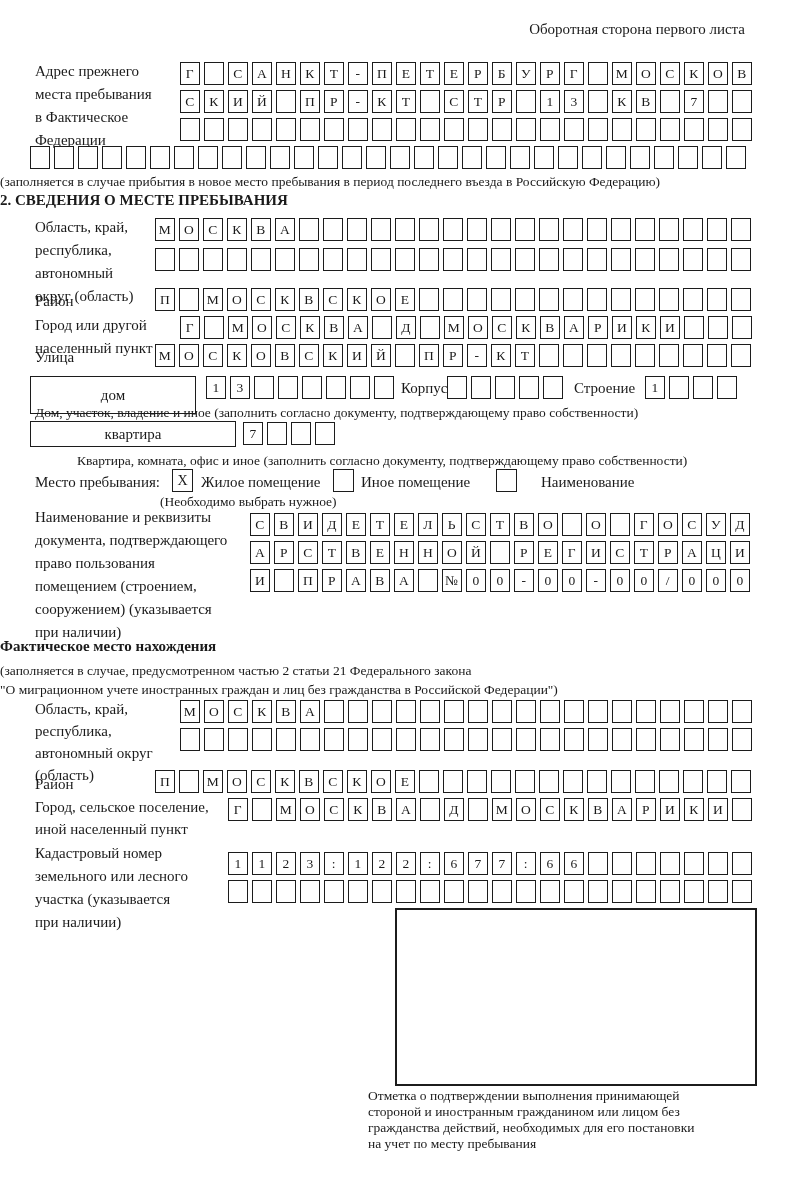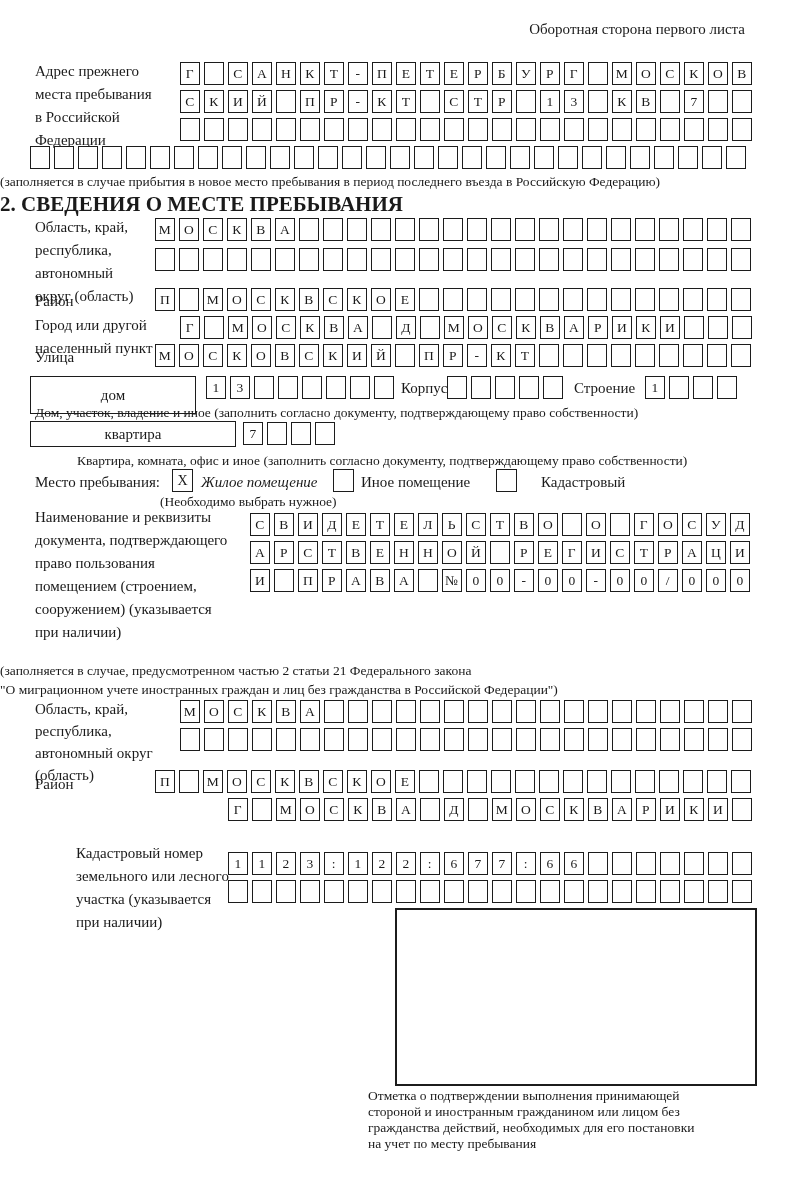--- a/index.html
+++ b/index.html
@@ -3,41 +3,41 @@
 <meta charset="utf-8">
 <style>
   html,body{margin:0;padding:0;background:#ffffff;}
   .page{position:relative;width:800px;height:1180px;background:#ffffff;
         font-family:"Liberation Serif",serif;color:#1a1a1a;overflow:hidden;}
   .abs{position:absolute;}
   .lbl{font-size:15px;line-height:23px;white-space:pre-line;}
   .cap{font-size:13.5px;line-height:18px;white-space:pre-line;}
   .center{text-align:left;}
   .right{text-align:right;}
-  .title{font-weight:bold;font-size:21px;}
+  .title{font-weight:bold;font-size:15px;}
   .cells{display:flex;gap:4.5px;}
   .cell{flex:0 0 auto;width:19.5px;height:23px;border:1.6px solid #1c1c1c;box-sizing:border-box;
         display:flex;align-items:center;justify-content:center;font-size:13.5px;
         font-family:"Liberation Serif",serif;background:#fff;}
   .bigbox{border:1.6px solid #1c1c1c;box-sizing:border-box;display:flex;align-items:center;
           justify-content:center;font-size:15px;background:#fff;}
   .cb{width:21px;height:23px;border:1.6px solid #1c1c1c;box-sizing:border-box;display:flex;
       align-items:center;justify-content:center;font-size:14px;background:#fff;}
   .stamp{border:2px solid #1c1c1c;background:#fff;}
 </style>
 </head>
 <body>
 
 <div class="page">
 
   <div class="abs lbl right" style="top:18px;left:400px;width:345px;">Оборотная сторона первого листа</div>
 
   <div class="abs lbl" style="left:35px;top:60px;width:145px;">Адрес прежнего
 места пребывания
-в Российской
+в Фактическое
 Федерации</div>
   <div class="abs cells" style="left:180px;top:62px;">
       <span class="cell">Г</span>
       <span class="cell"></span>
       <span class="cell">С</span>
       <span class="cell">А</span>
       <span class="cell">Н</span>
       <span class="cell">К</span>
       <span class="cell">Т</span>
       <span class="cell">-</span>
@@ -324,25 +324,25 @@
   <div class="abs cells" style="left:243px;top:422px;">
       <span class="cell">7</span>
       <span class="cell"></span>
       <span class="cell"></span>
       <span class="cell"></span>
     </div>
   <div class="abs cap" style="left:35px;top:452px;width:760px;margin-left:42px;">Квартира, комната, офис и иное (заполнить согласно документу, подтверждающему право собственности)</div>
 
   <div class="abs lbl" style="left:35px;top:471px;">Место пребывания:</div>
   <div class="abs cb" style="left:172px;top:469px;">X</div>
-  <div class="abs lbl" style="left:201px;top:471px;font-style:italic;">Жилое помещение</div>
+  <div class="abs lbl" style="left:201px;top:471px;">Жилое помещение</div>
   <div class="abs cb" style="left:333px;top:469px;"></div>
   <div class="abs lbl" style="left:361px;top:471px;">Иное помещение</div>
   <div class="abs cb" style="left:496px;top:469px;"></div>
-  <div class="abs lbl" style="left:541px;top:471px;">Кадастровый</div>
+  <div class="abs lbl" style="left:541px;top:471px;">Наименование</div>
   <div class="abs cap center" style="left:160px;top:493px;width:290px;">(Необходимо выбрать нужное)</div>
 
   <div class="abs lbl" style="left:35px;top:506px;width:215px;">Наименование и реквизиты
 документа, подтверждающего
 право пользования
 помещением (строением,
 сооружением) (указывается
 при наличии)</div>
   <div class="abs cells" style="left:250px;top:513px;">
       <span class="cell">С</span>
@@ -407,20 +407,21 @@
       <span class="cell">0</span>
       <span class="cell">-</span>
       <span class="cell">0</span>
       <span class="cell">0</span>
       <span class="cell">/</span>
       <span class="cell">0</span>
       <span class="cell">0</span>
       <span class="cell">0</span>
     </div>
 
+  <div class="abs title center" style="left:0;top:638px;width:800px;">Фактическое место нахождения</div>
   <div class="abs cap center" style="left:0;top:661px;width:800px;line-height:19px;">(заполняется в случае, предусмотренном частью 2 статьи 21 Федерального закона
 "О миграционном учете иностранных граждан и лиц без гражданства в Российской Федерации")</div>
 
   <div class="abs lbl" style="left:35px;top:698px;width:140px;line-height:22px;">Область, край,
 республика,
 автономный округ
 (область)</div>
   <div class="abs cells" style="left:180px;top:700px;">
       <span class="cell">М</span>
       <span class="cell">О</span>
@@ -496,20 +497,22 @@
       <span class="cell"></span>
       <span class="cell"></span>
       <span class="cell"></span>
       <span class="cell"></span>
       <span class="cell"></span>
       <span class="cell"></span>
       <span class="cell"></span>
       <span class="cell"></span>
     </div>
 
+  <div class="abs lbl" style="left:35px;top:796px;width:195px;line-height:22px;">Город, сельское поселение,
+иной населенный пункт</div>
   <div class="abs cells" style="left:228px;top:798px;">
       <span class="cell">Г</span>
       <span class="cell"></span>
       <span class="cell">М</span>
       <span class="cell">О</span>
       <span class="cell">С</span>
       <span class="cell">К</span>
       <span class="cell">В</span>
       <span class="cell">А</span>
       <span class="cell"></span>
@@ -521,21 +524,21 @@
       <span class="cell">К</span>
       <span class="cell">В</span>
       <span class="cell">А</span>
       <span class="cell">Р</span>
       <span class="cell">И</span>
       <span class="cell">К</span>
       <span class="cell">И</span>
       <span class="cell"></span>
     </div>
 
-  <div class="abs lbl" style="left:35px;top:842px;width:190px;margin-left:41px;">Кадастровый номер
+  <div class="abs lbl" style="left:35px;top:842px;width:190px;">Кадастровый номер
 земельного или лесного
 участка (указывается
 при наличии)</div>
   <div class="abs cells" style="left:228px;top:852px;">
       <span class="cell">1</span>
       <span class="cell">1</span>
       <span class="cell">2</span>
       <span class="cell">3</span>
       <span class="cell">:</span>
       <span class="cell">1</span>

